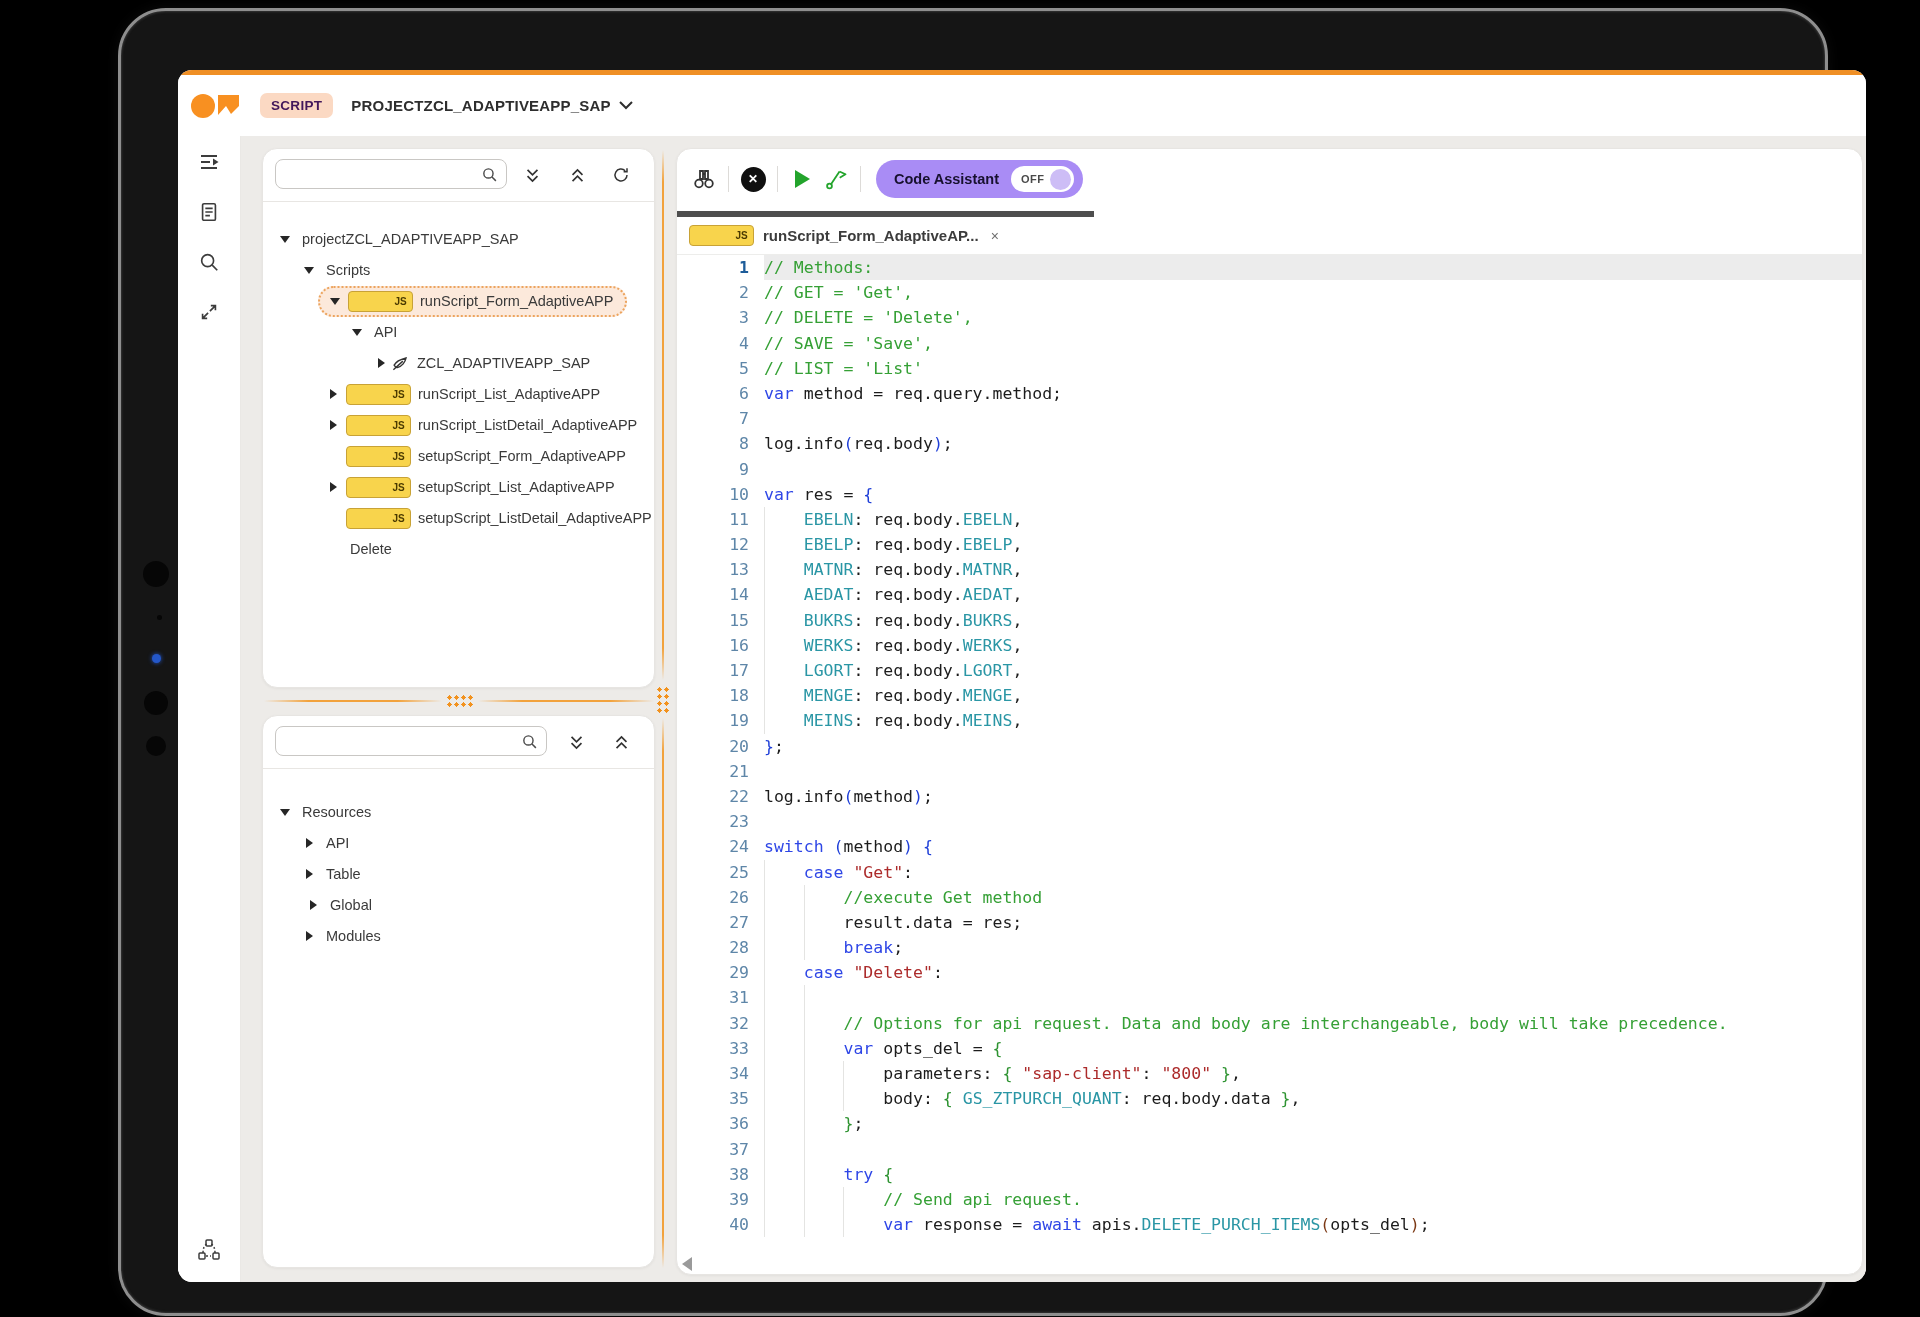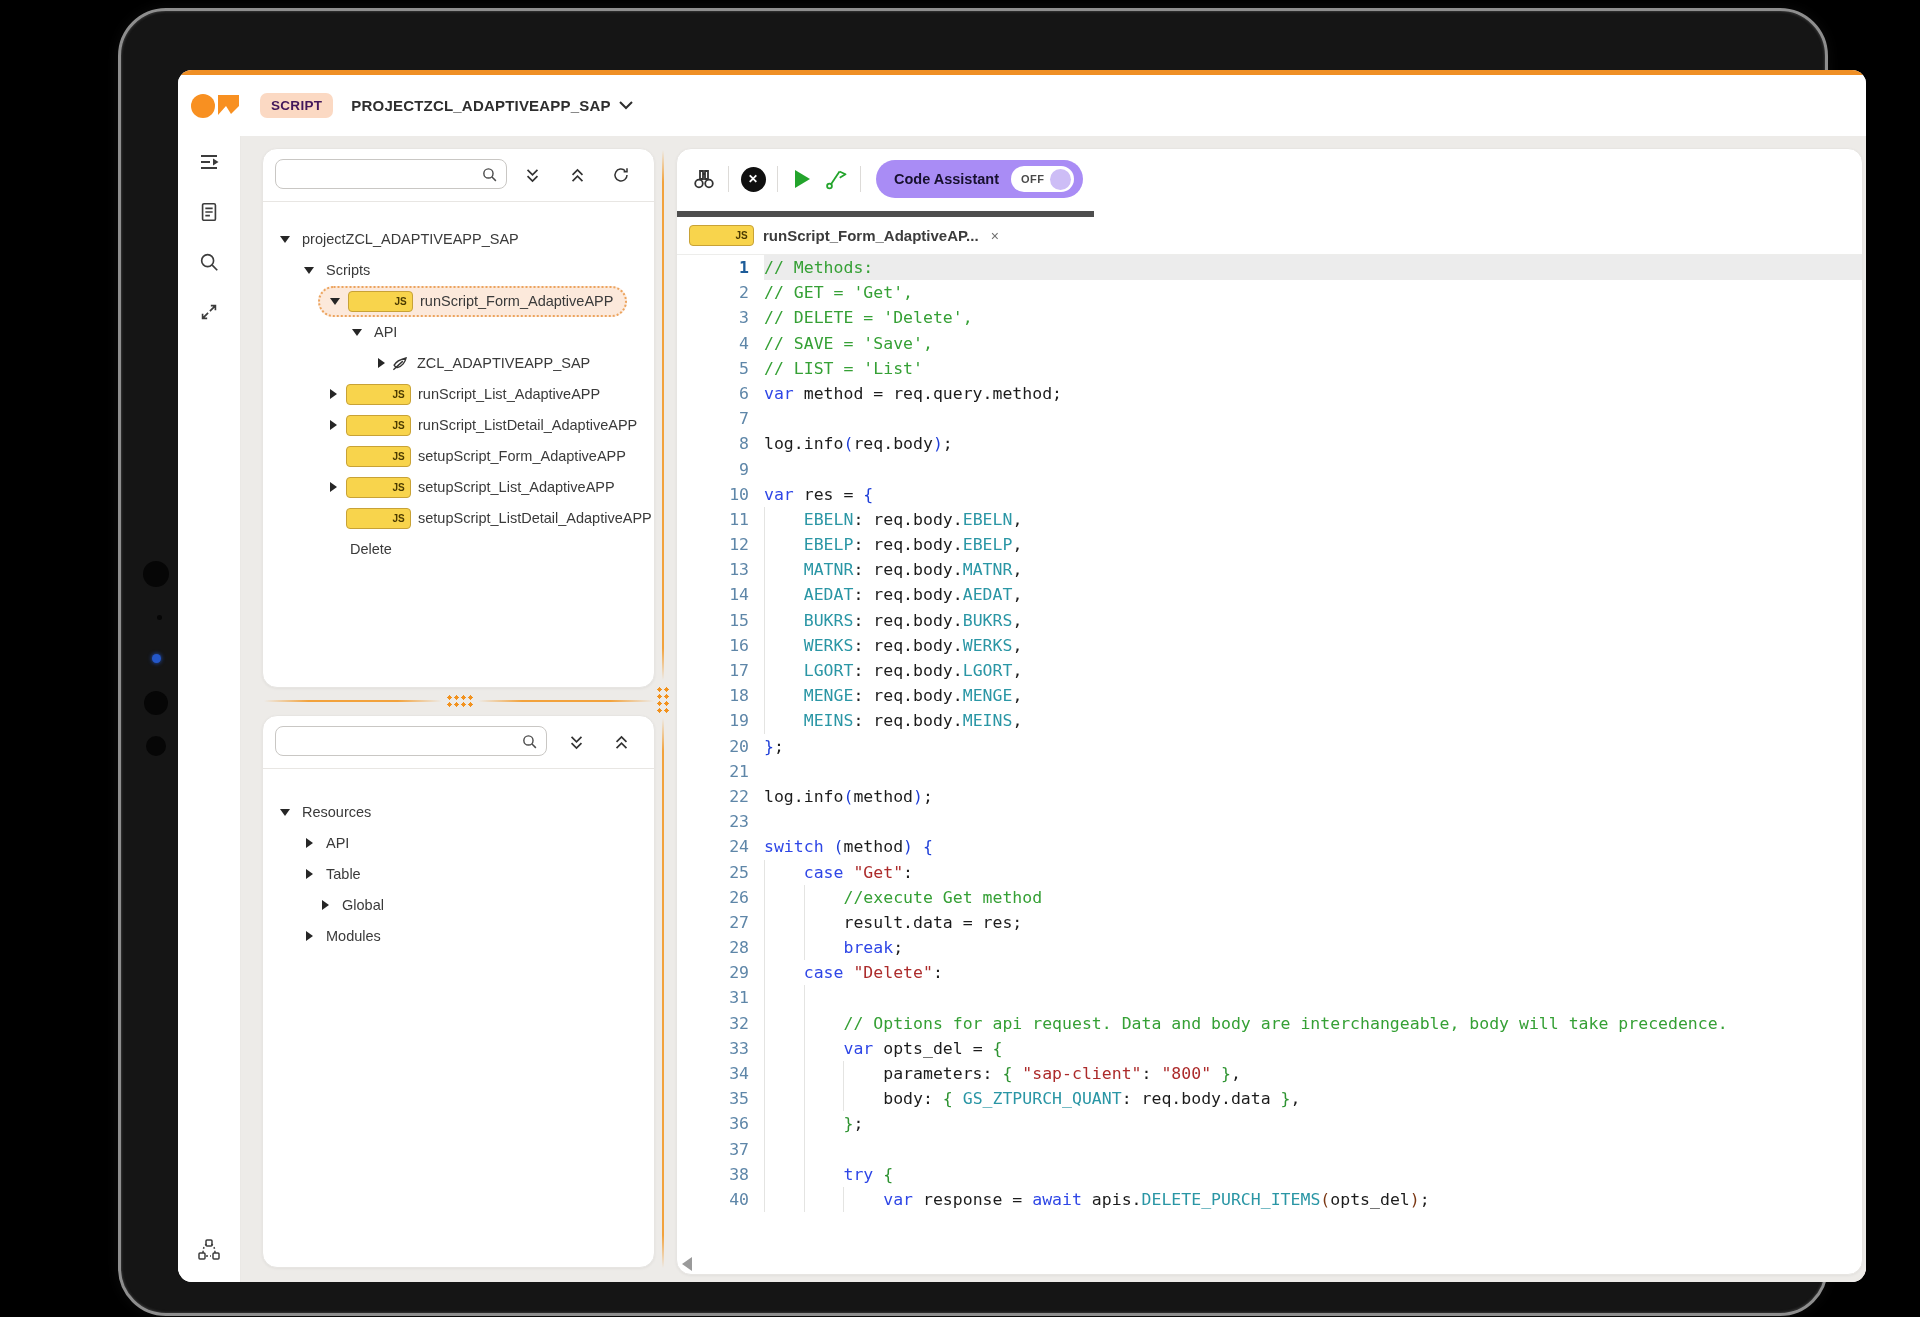--- a/index.html
+++ b/index.html
@@ -333,21 +333,21 @@
               <span class="caret-right"></span>
             </span>
             <span class="tree-label">API</span>
           </div>
           <div class="tree-row" style="top: 74px; padding-left: 36px;">
             <span class="caret-slot">
               <span class="caret-right"></span>
             </span>
             <span class="tree-label">Table</span>
           </div>
-          <div class="tree-row" style="top: 105px; padding-left: 52px;">
+          <div class="tree-row" style="top: 105px; padding-left: 40px;">
             <span class="caret-slot">
               <span class="caret-right"></span>
             </span>
             <span class="tree-label">Global</span>
           </div>
           <div class="tree-row" style="top: 136px; padding-left: 36px;">
             <span class="caret-slot">
               <span class="caret-right"></span>
             </span>
             <span class="tree-label">Modules</span>
@@ -540,20 +540,24 @@
           </div>
           <div class="code-line">
             <span class="ln">37</span>
             <span class="lc"><span class="guide" style="left: 0ch;"></span><span class="guide" style="left: 4ch;"></span>        </span>
           </div>
           <div class="code-line">
             <span class="ln">38</span>
             <span class="lc"><span class="guide" style="left: 0ch;"></span><span class="guide" style="left: 4ch;"></span>        <span class="tok-k">try</span><span class="tok-t"> </span><span class="tok-p2">{</span></span>
           </div>
           <div class="code-line">
+            <span class="ln">39</span>
+            <span class="lc"><span class="guide" style="left: 0ch;"></span><span class="guide" style="left: 4ch;"></span><span class="guide" style="left: 8ch;"></span>            <span class="tok-c">// Send api request.</span></span>
+          </div>
+          <div class="code-line">
             <span class="ln">40</span>
             <span class="lc"><span class="guide" style="left: 0ch;"></span><span class="guide" style="left: 4ch;"></span><span class="guide" style="left: 8ch;"></span>            <span class="tok-k">var</span><span class="tok-t"> response = </span><span class="tok-k">await</span><span class="tok-t"> apis.</span><span class="tok-i">DELETE_PURCH_ITEMS</span><span class="tok-p3">(</span><span class="tok-t">opts_del</span><span class="tok-p3">)</span><span class="tok-t">;</span></span>
           </div>
         </div>
       <div class="scroll-left-arrow"></div>
     </div>
 
   </div>
 </div>
 

